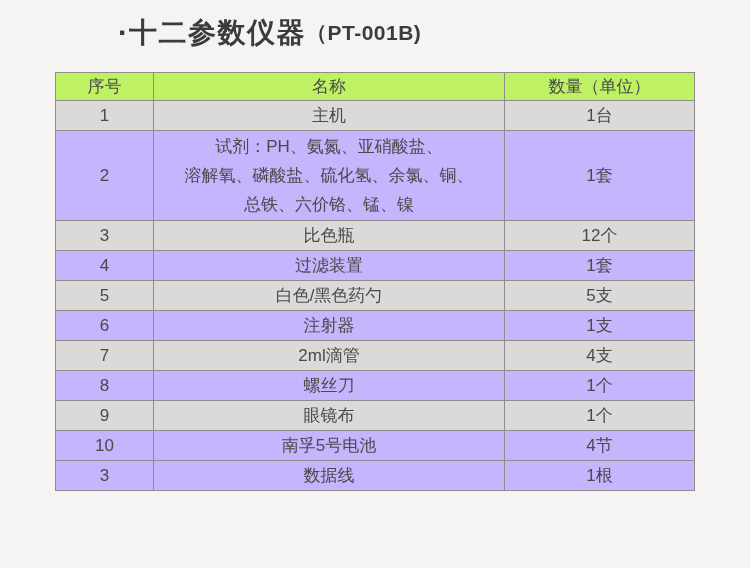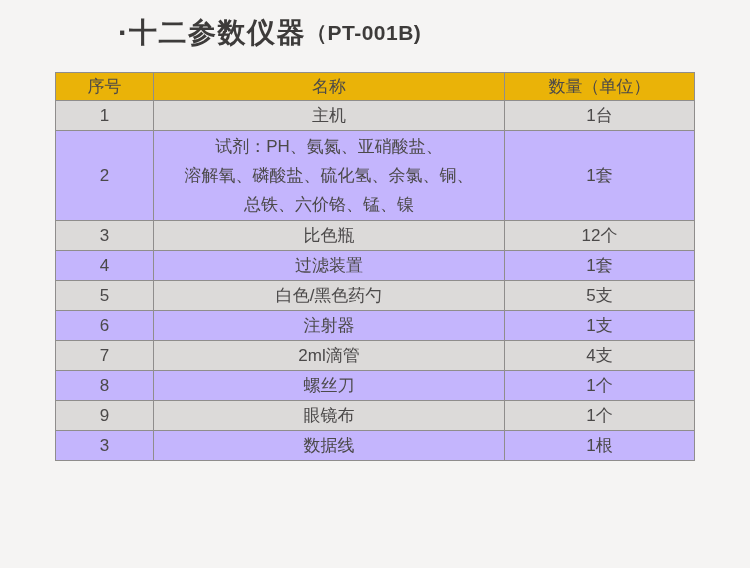--- a/index.html
+++ b/index.html
@@ -37,21 +37,21 @@
     border: 1px solid #8f8d8c;
     text-align: center;
     vertical-align: middle;
     color: #4b4949;
     font-size: 17px;
     font-weight: normal;
     padding: 0;
     overflow: hidden;
   }
   .spec-table thead th {
-    background: #eab308;
+    background: #bef264;
     height: 27px;
   }
   .spec-table tr.gray td { background: #dcdad9; }
   .spec-table tr.light td { background: #c4b5fd; }
   .spec-table td { height: 27px; }
   .spec-table tr.tall td { height: 89px; }
   .spec-table td.name-cell {
     white-space: pre-line;
     line-height: 29px;
     margin-top: 7px;
@@ -119,18 +119,23 @@
       <td>8</td>
       <td class="name-cell">螺丝刀</td>
       <td>1个</td>
     </tr>
     <tr class="gray">
       <td>9</td>
       <td class="name-cell">眼镜布</td>
       <td>1个</td>
     </tr>
     <tr class="light">
+      <td>10</td>
+      <td class="name-cell">南孚5号电池</td>
+      <td>4节</td>
+    </tr>
+    <tr class="light">
       <td>3</td>
       <td class="name-cell">数据线</td>
       <td>1根</td>
     </tr>
   </tbody>
 </table>
 
 </body></html>

